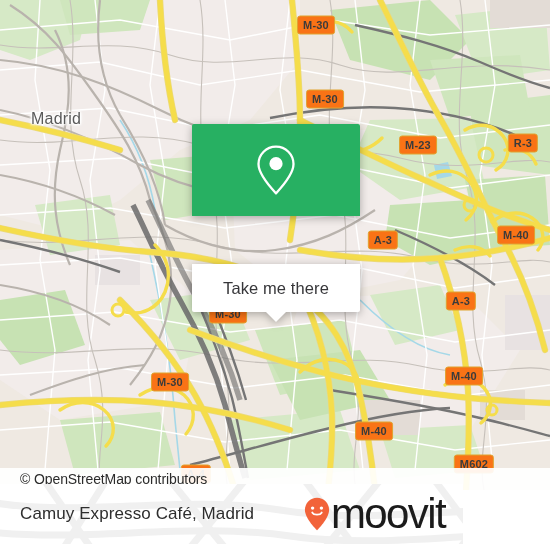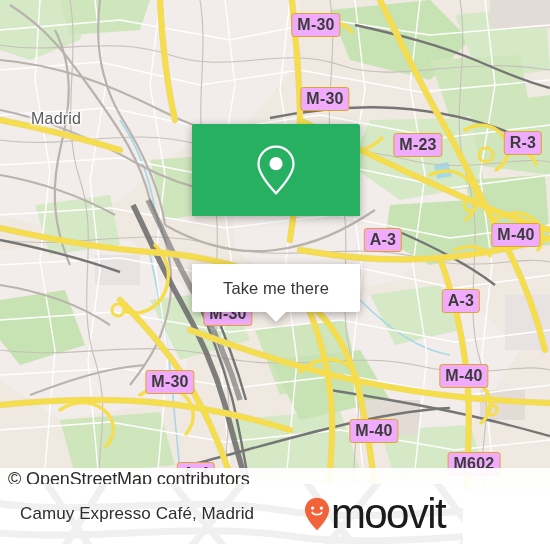--- a/index.html
+++ b/index.html
@@ -51,48 +51,48 @@
       1px 1px 2px #fff, -1px 1px 2px #fff,
       1px -1px 2px #fff, -1px -1px 2px #fff,
       0 0 4px #fff, 0 0 6px #fff;
     white-space: nowrap;
     pointer-events: none;
   }
 
   
   .shield {
     position: absolute;
-    background: #f0abfc;
+    background: #f97316;
     border: 1.6px solid #e0a32e;
     border-radius: 3px;
     color: #3b3b3b;
-    font-size: 16px;
+    font-size: 11px;
     font-weight: bold;
     letter-spacing: 0.2px;
     line-height: 1;
     padding: 2.5px 5px 3.5px 5px;
     white-space: nowrap;
     transform: translate(-50%, -50%);
   }
 
   
   .attribution {
     position: absolute;
     left: 0;
     top: 468px;
     width: 550px;
     height: 22px;
     background: rgba(255,255,255,0.92);
     display: flex;
     align-items: center;
   }
   .attribution span {
-    font-size: 18px;
+    font-size: 14px;
     color: #2b2b2b;
-    padding-left: 8px;
+    padding-left: 20px;
     letter-spacing: -0.1px;
   }
 
   
   .popup {
     position: absolute;
     left: 192px;
     top: 124px;
     width: 168px;
     filter: drop-shadow(0 2px 4px rgba(0,0,0,0.30));

